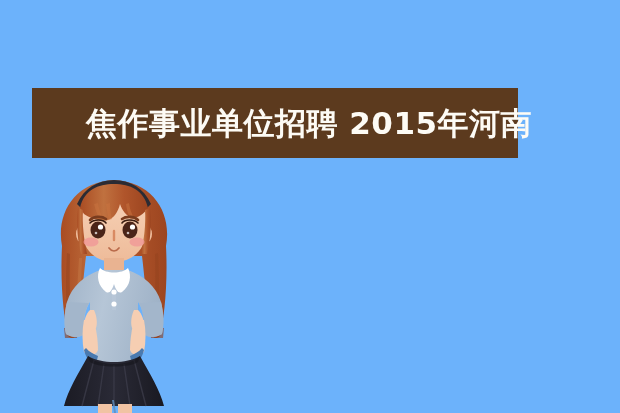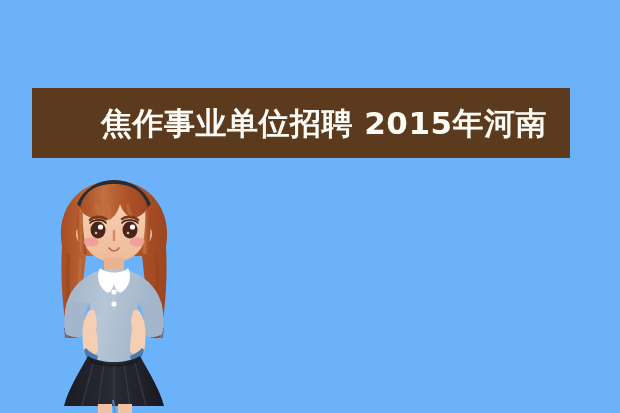--- a/index.html
+++ b/index.html
@@ -18,27 +18,27 @@
     height: 413px;
     background: #6cb2fb;
     overflow: hidden;
   }
 
   
   #title-banner {
     position: absolute;
     left: 32px;
     top: 88px;
-    width: 538px;
+    width: 486px;
     height: 70px;
     background: #5c3a1e;
     display: flex;
     align-items: center;
     box-sizing: border-box;
-    padding-left: 69px;
+    padding-left: 54px;
   }
   #title-text {
     color: #fdfbf5;
     font-size: 31px;
     font-weight: bold;
     letter-spacing: 0.5px;
     line-height: 1;
     white-space: nowrap;
     font-family: "DejaVu Sans", "Liberation Sans", sans-serif;
   }

